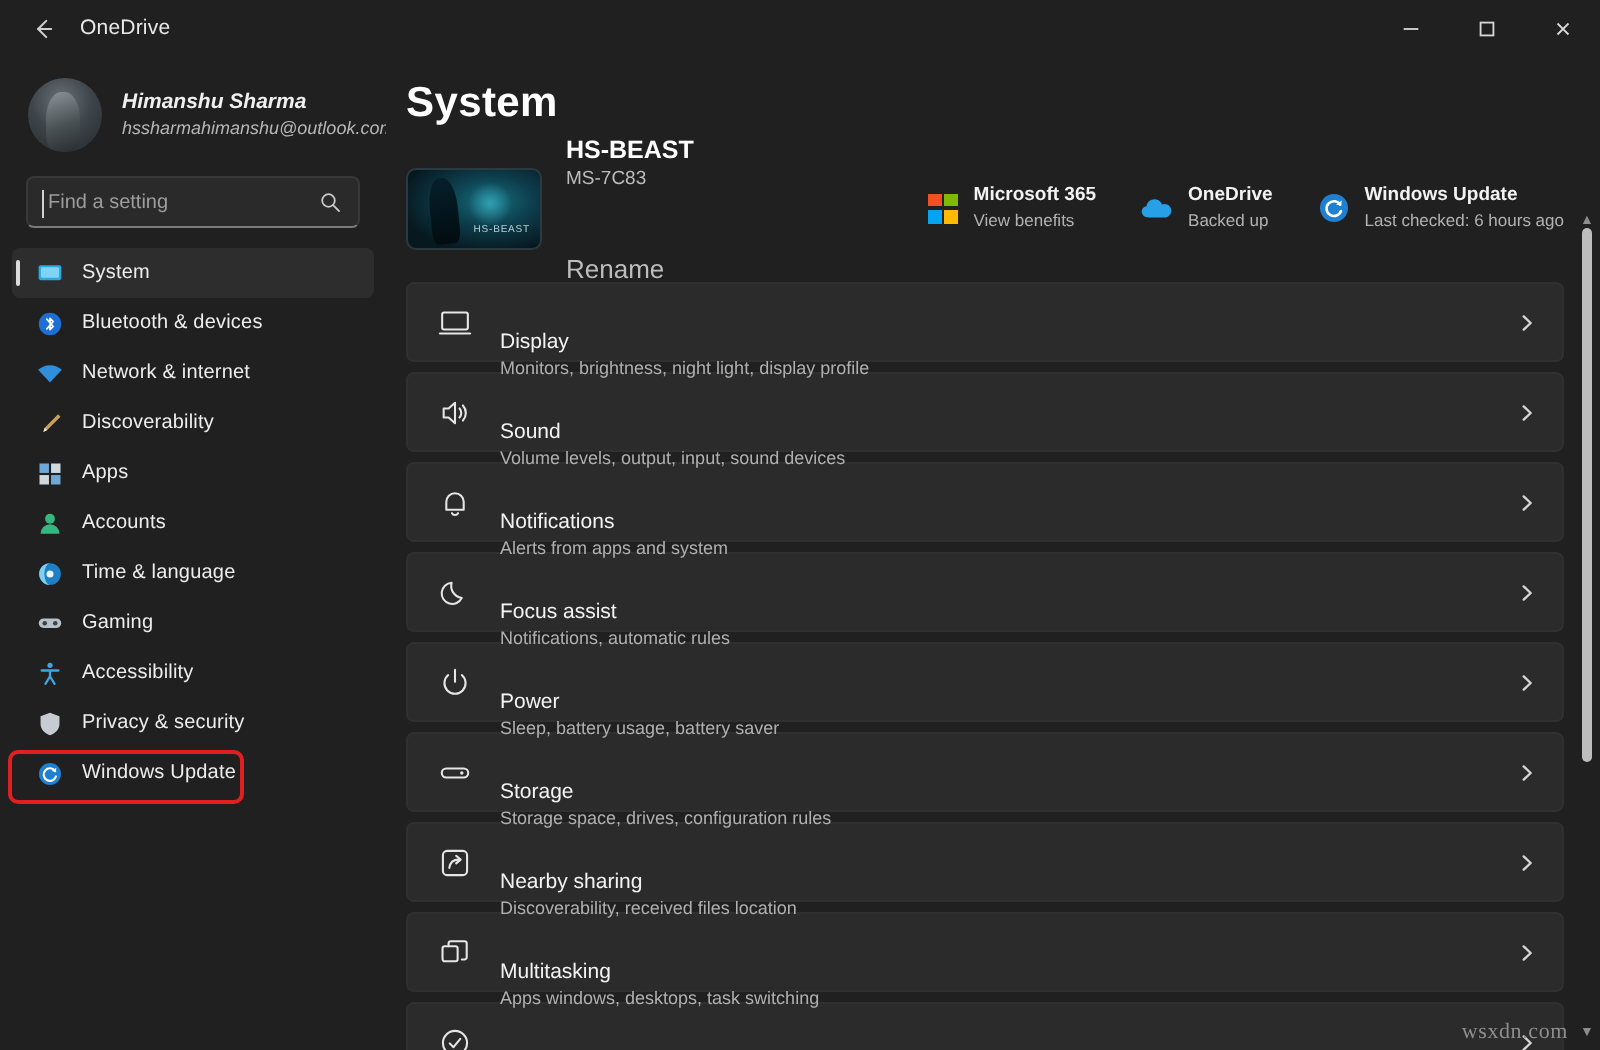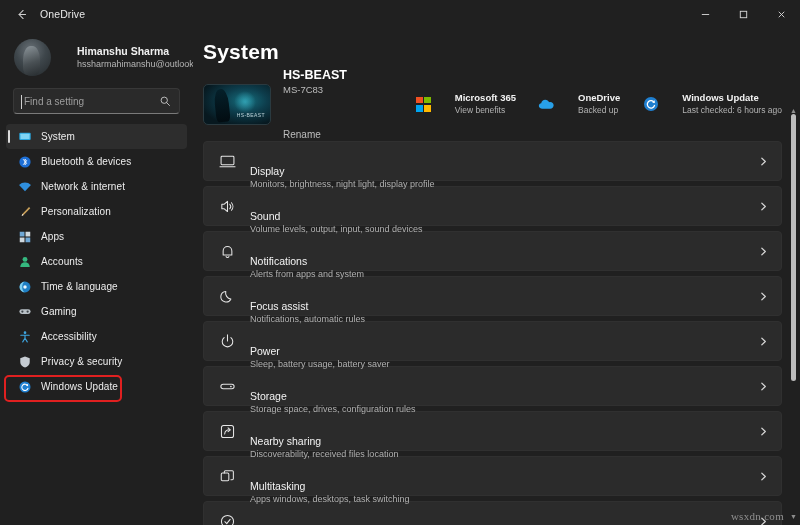--- a/index.html
+++ b/index.html
@@ -63,22 +63,23 @@
     background: #202020;
     padding: 0;
     position: relative;
     display: flex;
     flex-direction: column;
   }
   .account {
     display: flex;
     align-items: center;
     padding: 8px 0 8px 14px;
-    gap: 26px;
+    gap: 10px;
     height: 58px;
+    font-style: italic;
   }
   .avatar {
     width: 37px; height: 37px;
     border-radius: 50%;
     flex: 0 0 37px;
     background:
       radial-gradient(circle at 45% 30%, #6a7278 0%, #3e464b 45%, #23282b 100%);
     position: relative;
     overflow: hidden;
   }
@@ -237,29 +238,29 @@
     font-size: 5px;
     color: #d6e9ee;
     letter-spacing: .4px;
     opacity: .85;
   }
   .devmeta { margin-left: 12px; }
   .devname {
     font-size: 12.5px; font-weight: 700; color: #ffffff; line-height: 16px;
   }
   .devmodel { font-size: 9.5px; color: #bdbdbd; line-height: 13px; }
-  .devrename { font-size: 10px; color: #bdbdbd; line-height: 13px; margin-top: 32px; }
+  .devrename { font-size: 13px; color: #bdbdbd; line-height: 13px; margin-top: 32px; }
 
   .services {
     margin-left: auto;
     display: flex;
     gap: 22px;
     align-items: center;
   }
-  .svc { display: flex; align-items: center; gap: 23px; }
+  .svc { display: flex; align-items: center; gap: 7px; }
   .svc-ico { width: 17px; height: 17px; flex: 0 0 17px; display:flex; align-items:center; justify-content:center;}
   .svc-t1 { font-size: 9.5px; font-weight: 700; color: #f2f2f2; line-height: 12px; white-space: nowrap;}
   .svc-t2 { font-size: 8.5px; color: #b2b2b2; line-height: 12px; white-space: nowrap;}
 
   
   .mslogo { width: 15px; height: 15px; display: grid; grid-template-columns: 1fr 1fr; grid-template-rows: 1fr 1fr; gap: 1.5px; }
   .mslogo i { display:block; }
 
   
   .cards {
@@ -406,21 +407,21 @@
           <span class="nlabel">Network &amp; internet</span>
         </div>
 
         <div class="navitem">
           <span class="nicon">
             <svg width="14" height="14" viewBox="0 0 16 16">
                 <path d="M12.6 2.4 L14 3.8 L6.4 11.4 L4.2 12.6 L5.0 10.2 Z" fill="#caa15a"></path>
                 <path d="M4.2 12.6 L5.0 10.2 L6.4 11.4 Z" fill="#eeeeee"></path>
               </svg>
           </span>
-          <span class="nlabel">Personalization</span>
+          <span class="nlabel">Discoverability</span>
         </div>
 
         <div class="navitem">
           <span class="nicon">
             <svg width="14" height="14" viewBox="0 0 16 16">
                 <rect x="2" y="2" width="5.4" height="5.4" fill="#6fa8d6"></rect>
                 <rect x="8.6" y="2" width="5.4" height="5.4" fill="#cfd8de"></rect>
                 <rect x="2" y="8.6" width="5.4" height="5.4" fill="#cfd8de"></rect>
                 <rect x="8.6" y="8.6" width="5.4" height="5.4" fill="#6fa8d6"></rect>
               </svg>

